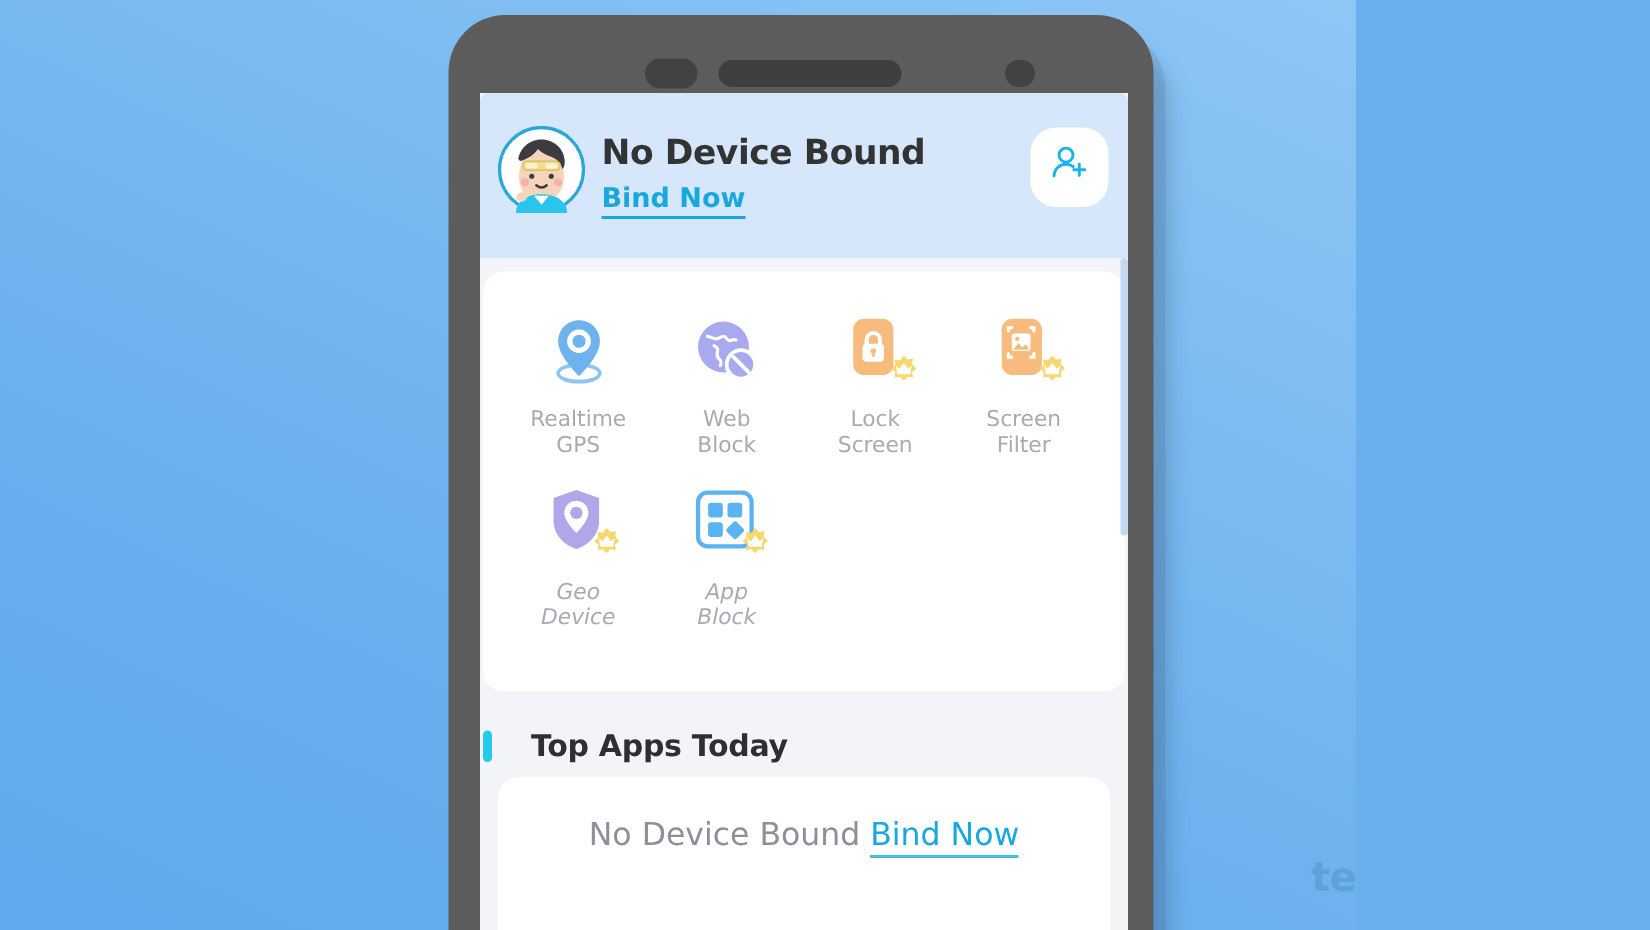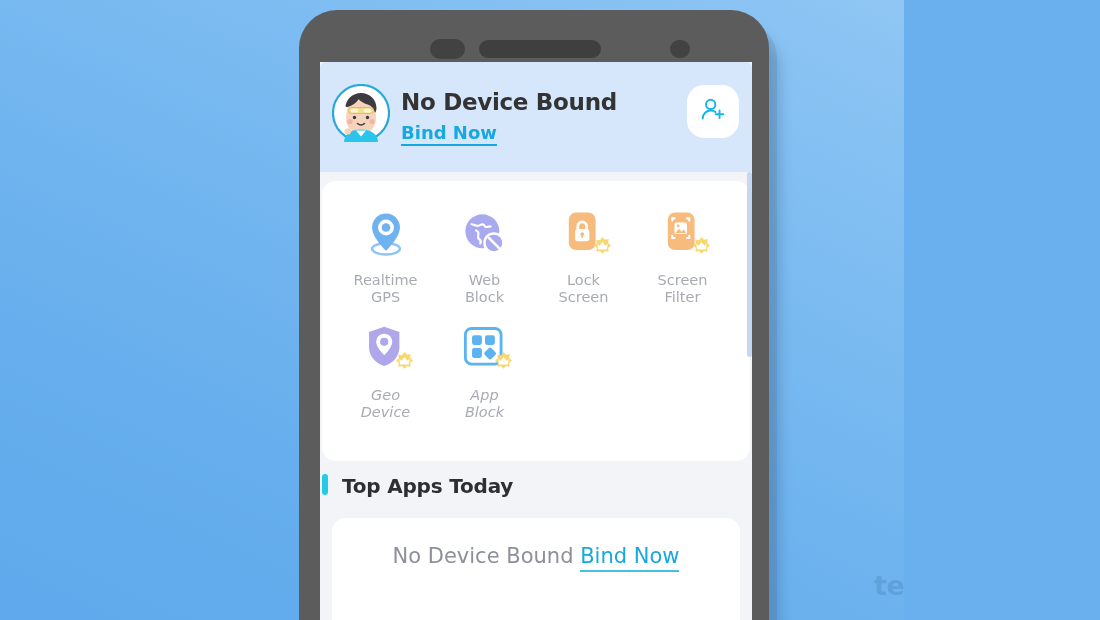--- a/index.html
+++ b/index.html
@@ -122,21 +122,21 @@
   }
   #scroll-thumb{
     position:absolute;right:0px;top:110px;width:5px;height:185px;
     background:#c4d8f2;border-radius:3px;
     cursor:pointer;
   }
 
   
   #section-head{
     position:absolute;left:0px;top:412px;width:432px;height:46px;
-    display:flex;align-items:flex-start;
+    display:flex;align-items:center;gap:12px;
   }
   #section-accent{
     width:6px;height:21px;background:#24cbe8;border-radius:3px;
     margin-left:2px;
   }
   #section-title{
     margin-left:14px;font-size:20px;font-weight:bold;color:#2f2f33;
     font-family:"DejaVu Sans", sans-serif;letter-spacing:-0.2px;
   }
 

